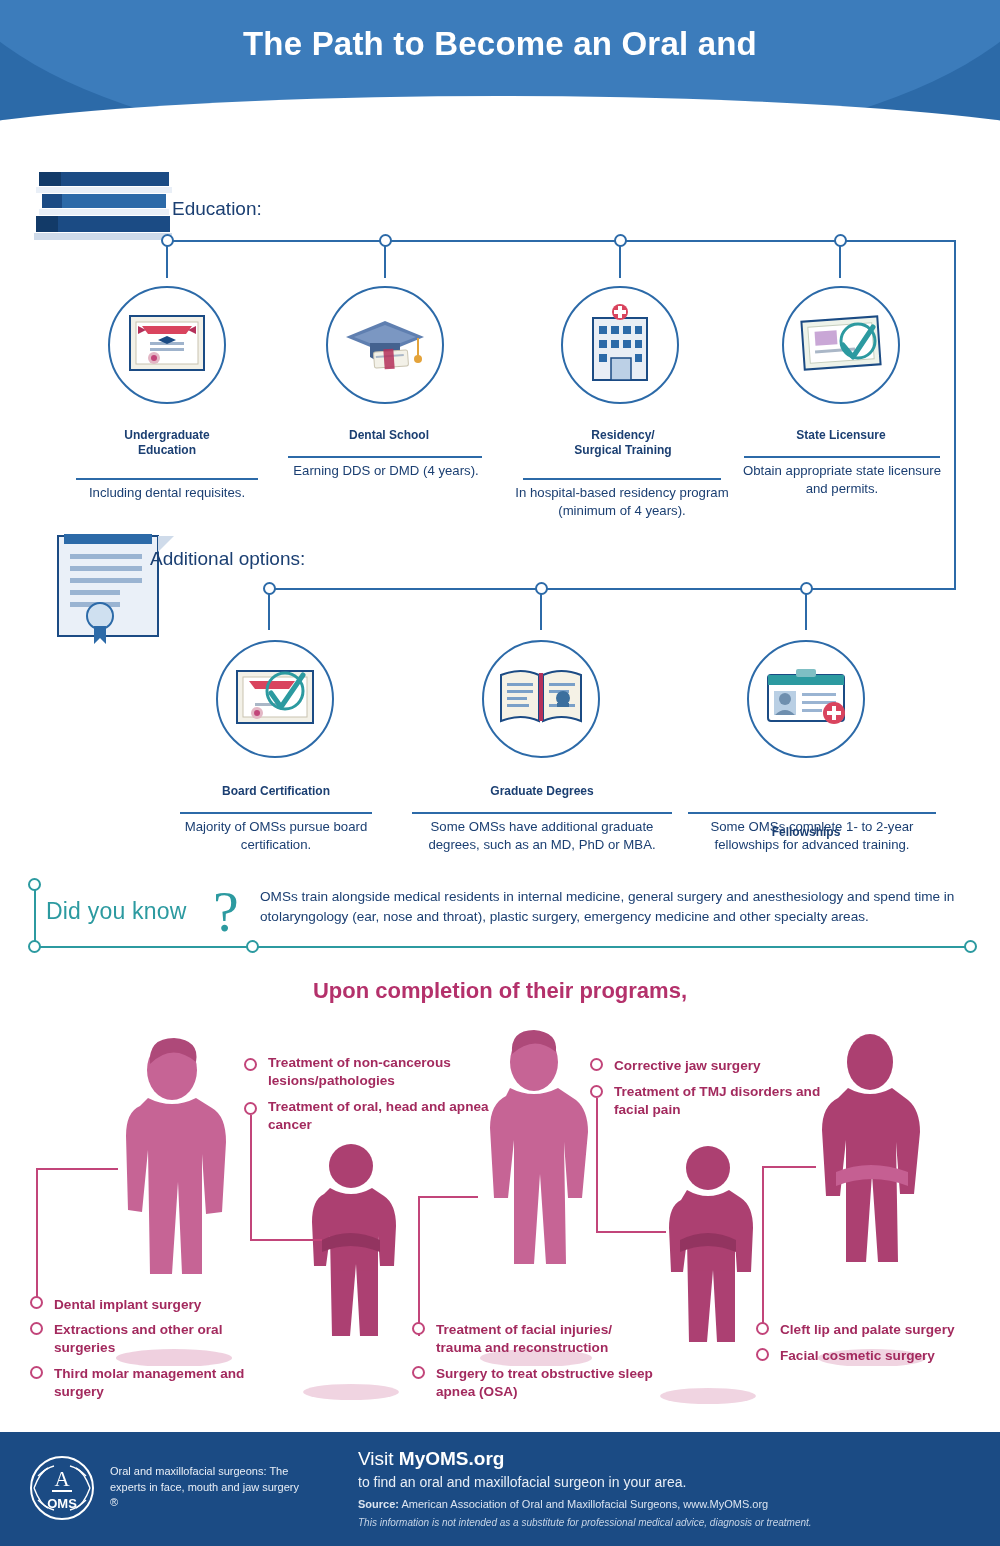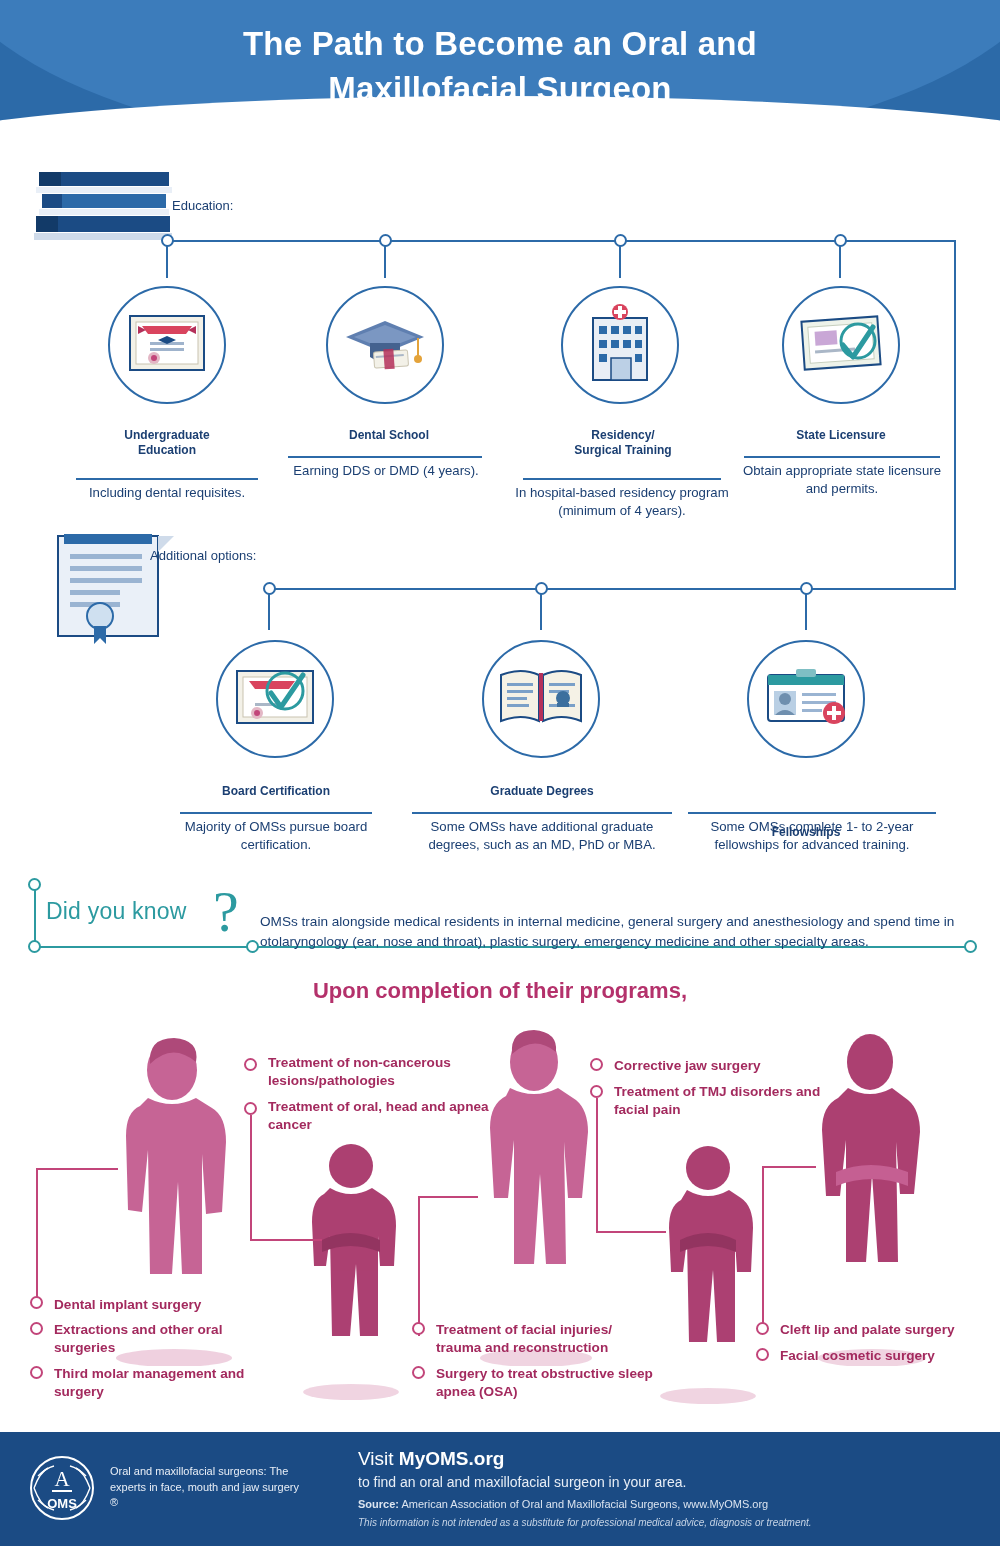--- a/index.html
+++ b/index.html
@@ -44,39 +44,39 @@
   .ttl{
     position:absolute;text-align:center;font-weight:bold;font-size:12px;
     color:#1b3f72;line-height:1.22;
   }
   .rule{position:absolute;height:2px;background:#2c6aa8;}
   .dsc{
     position:absolute;text-align:center;font-size:13.2px;color:#1b3f72;
     line-height:1.35;
   }
   .sec-label{
-    position:absolute;font-size:13px;color:#1b3f72;font-weight:normal;
+    position:absolute;font-size:19px;color:#1b3f72;font-weight:normal;
   }
   
   .dyk-box{position:absolute;left:28px;top:880px;width:944px;height:74px;}
   .dyk-line{position:absolute;background:#2c9aa0;}
   .dyk-ring{
     position:absolute;width:13px;height:13px;border-radius:50%;
     background:#ffffff;border:2px solid #2c9aa0;box-sizing:border-box;
   }
   .dyk-title{
     position:absolute;left:18px;top:18px;font-size:23px;color:#2c9aa0;
     letter-spacing:.2px;
   }
   .dyk-q{
     position:absolute;left:185px;top:-2px;font-size:58px;color:#2c9aa0;
     font-family:"Liberation Serif", serif;
   }
   .dyk-text{
-    position:absolute;left:232px;top:32px;width:720px;
+    position:absolute;left:232px;top:7px;width:720px;
     font-size:13.6px;line-height:1.5;color:#1b3f72;
   }
   
   .low-title{
     position:absolute;left:0;top:975px;width:1000px;text-align:center;
     color:#b4316b;font-size:22px;font-weight:bold;line-height:1.42;
   }
   .pink-line{position:absolute;background:#c2457a;}
   .pk-ring{
     position:absolute;width:13px;height:13px;border-radius:50%;
@@ -113,21 +113,20 @@
   }
   .logo-wrap{position:absolute;left:24px;top:22px;width:76px;height:70px;}
 </style>
 </head>
 <body>
 
 <div class="header">
   <div class="arc"></div>
   <h1>
     <span>The Path to Become an Oral and</span><br>
-    <span>Maxillofacial Surgeon</span>
   </h1>
 </div>
 <div style="position:absolute;left:-140px;top:96px;width:1280px;height:130px;background:#ffffff;border-radius:50%;"></div>
 
 <div class="silhouette" style="left:34px;top:158px;width:140px;height:90px;">
   <svg width="140" height="90" viewBox="0 0 140 90">
     <g>
       <rect x="5" y="14" width="130" height="14" fill="#1b4b84"></rect>
       <rect x="5" y="14" width="22" height="14" fill="#123a68"></rect>
       <rect x="2" y="29" width="136" height="6" fill="#e9eff7"></rect>

